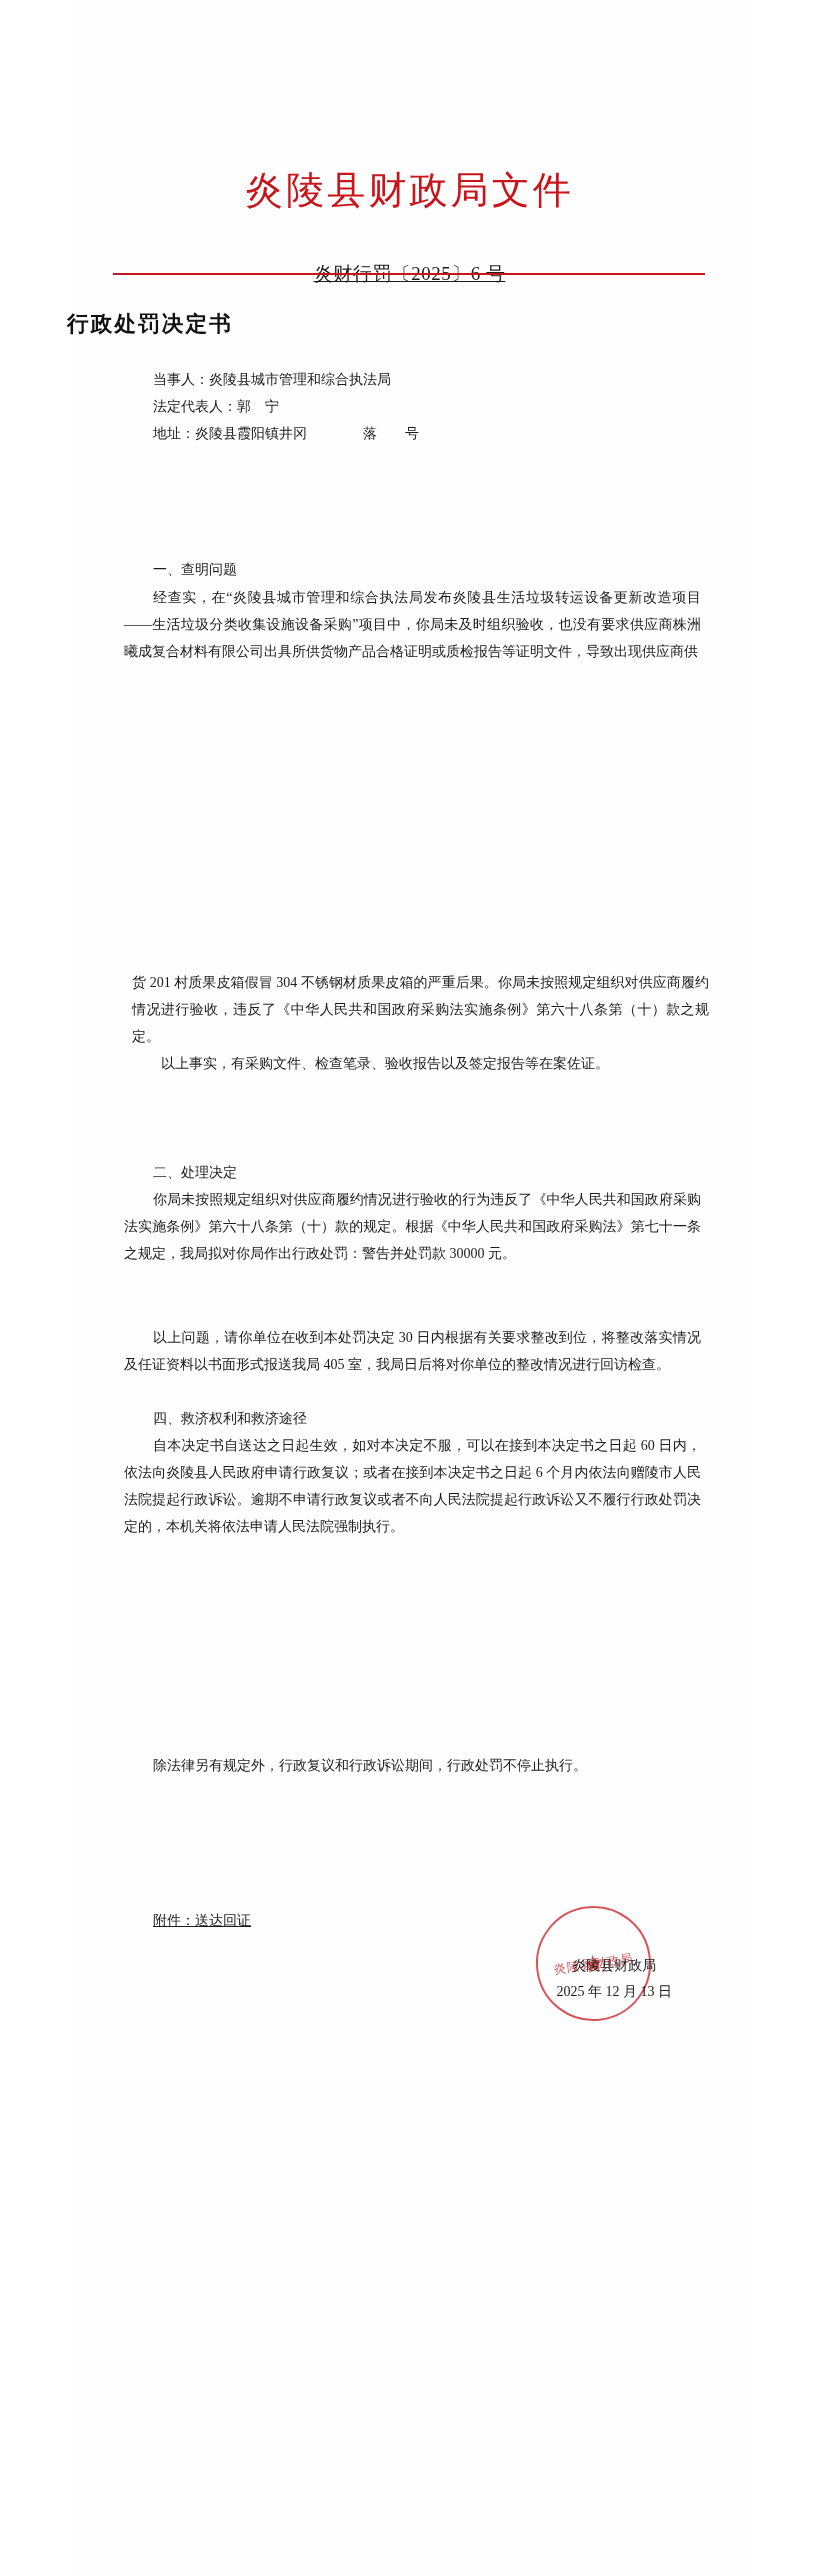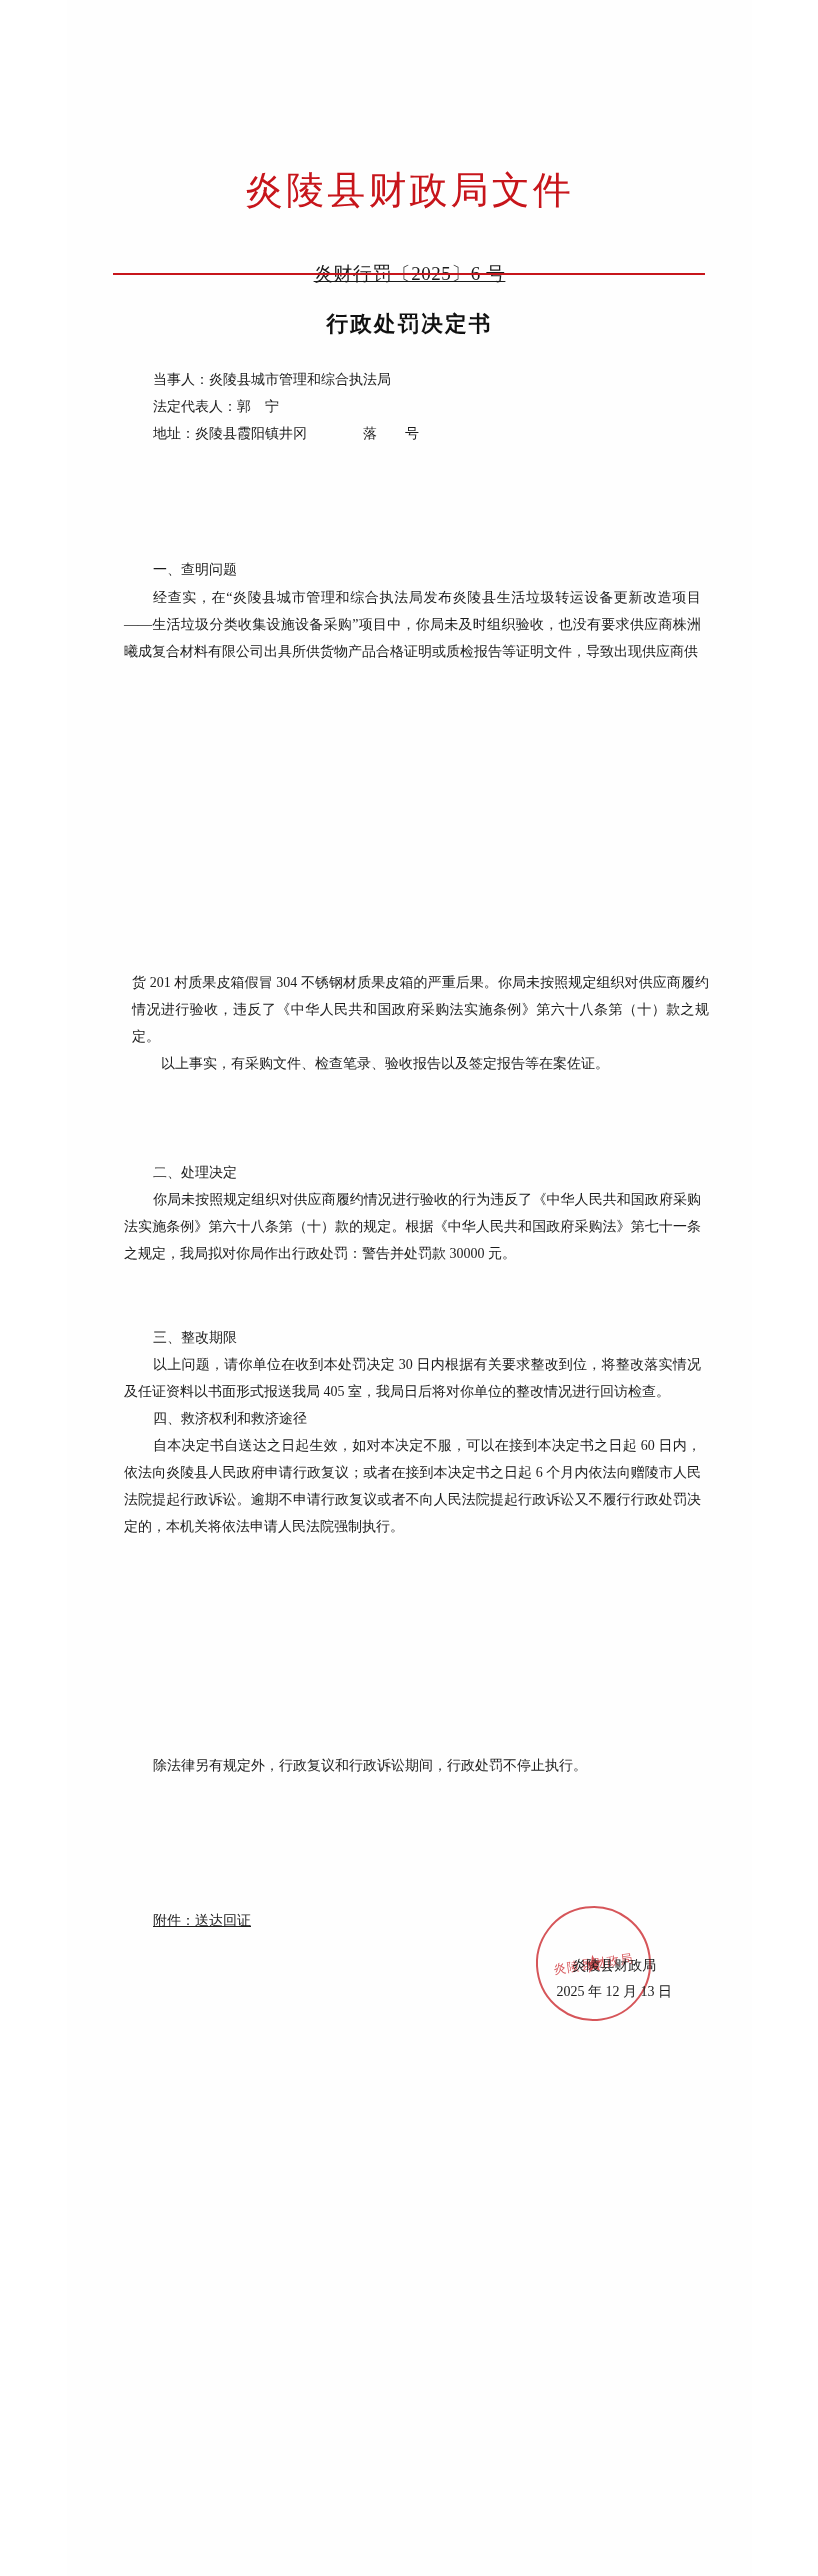--- a/index.html
+++ b/index.html
@@ -62,21 +62,20 @@
     top: 273px;
     width: 592px;
     height: 2.1px;
     background: #c7151b;
   }
   .doc-title {
     position: absolute;
     left: 0;
     top: 309px;
     width: 685px;
-    text-align: center;
     font-size: 21.6px;
     font-weight: bold;
     letter-spacing: 2.1px;
     color: #111;
   }
   .body-block {
     position: absolute;
     left: 57px;
     width: 577px;
     font-size: 14px;
@@ -198,21 +197,20 @@
       <br>
       <span class="indent" style="display:block">以上事实，有采购文件、检查笔录、验收报告以及签定报告等在案佐证。</span>
     </div>
 
     <div class="body-block p-sec2">
       <span class="indent bold" style="display:block">二、处理决定</span>
       <span class="indent" style="display:block">你局未按照规定组织对供应商履约情况进行验收的行为违反了《中华人民共和国政府采购法实施条例》第六十八条第（十）款的规定。根据《中华人民共和国政府采购法》第七十一条之规定，我局拟对你局作出行政处罚：警告并处罚款 30000 元。</span>
     </div>
 
     <div class="body-block p-sec3">
-      <span class="indent bold" style="display:block">三、整改期限</span>
       <span class="indent" style="display:block">以上问题，请你单位在收到本处罚决定 30 日内根据有关要求整改到位，将整改落实情况及任证资料以书面形式报送我局 405 室，我局日后将对你单位的整改情况进行回访检查。</span>
     </div>
 
     <div class="body-block p-sec4">
       <span class="indent bold" style="display:block">四、救济权利和救济途径</span>
       <span class="indent" style="display:block">自本决定书自送达之日起生效，如对本决定不服，可以在接到本决定书之日起 60 日内，依法向炎陵县人民政府申请行政复议；或者在接到本决定书之日起 6 个月内依法向赠陵市人民法院提起行政诉讼。逾期不申请行政复议或者不向人民法院提起行政诉讼又不履行行政处罚决定的，本机关将依法申请人民法院强制执行。</span>
     </div>
 
     <div class="body-block p-tail indent">除法律另有规定外，行政复议和行政诉讼期间，行政处罚不停止执行。</div>
 

